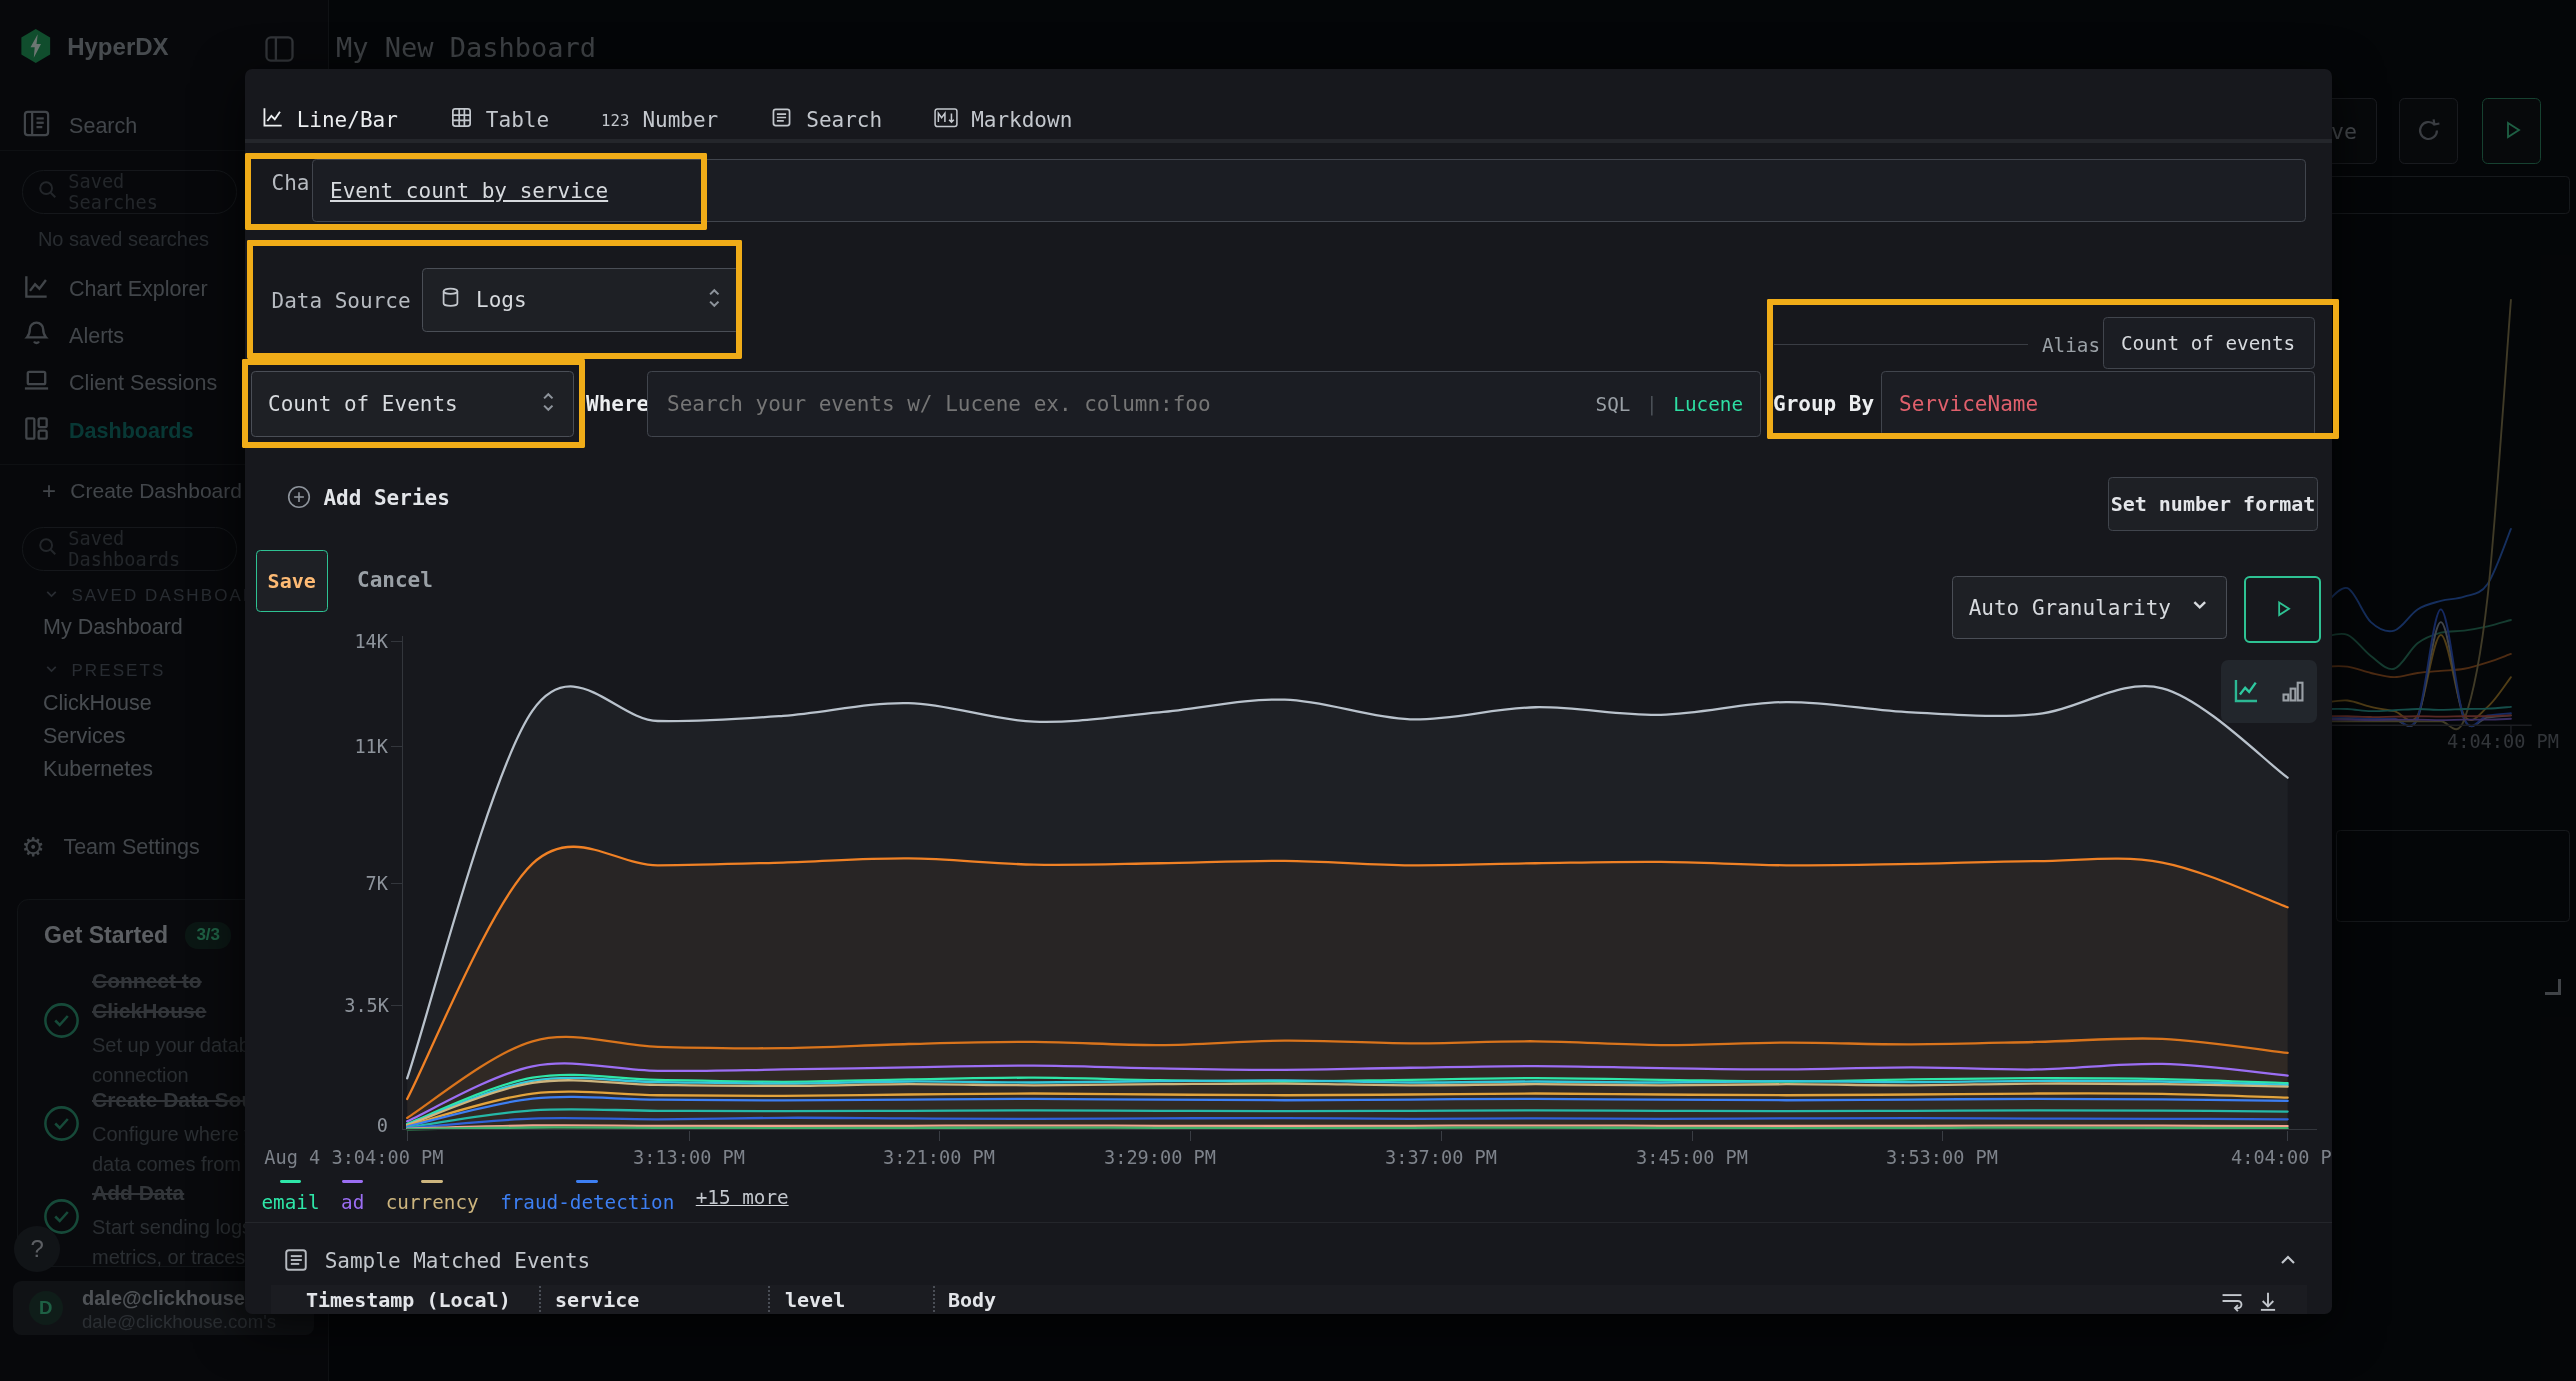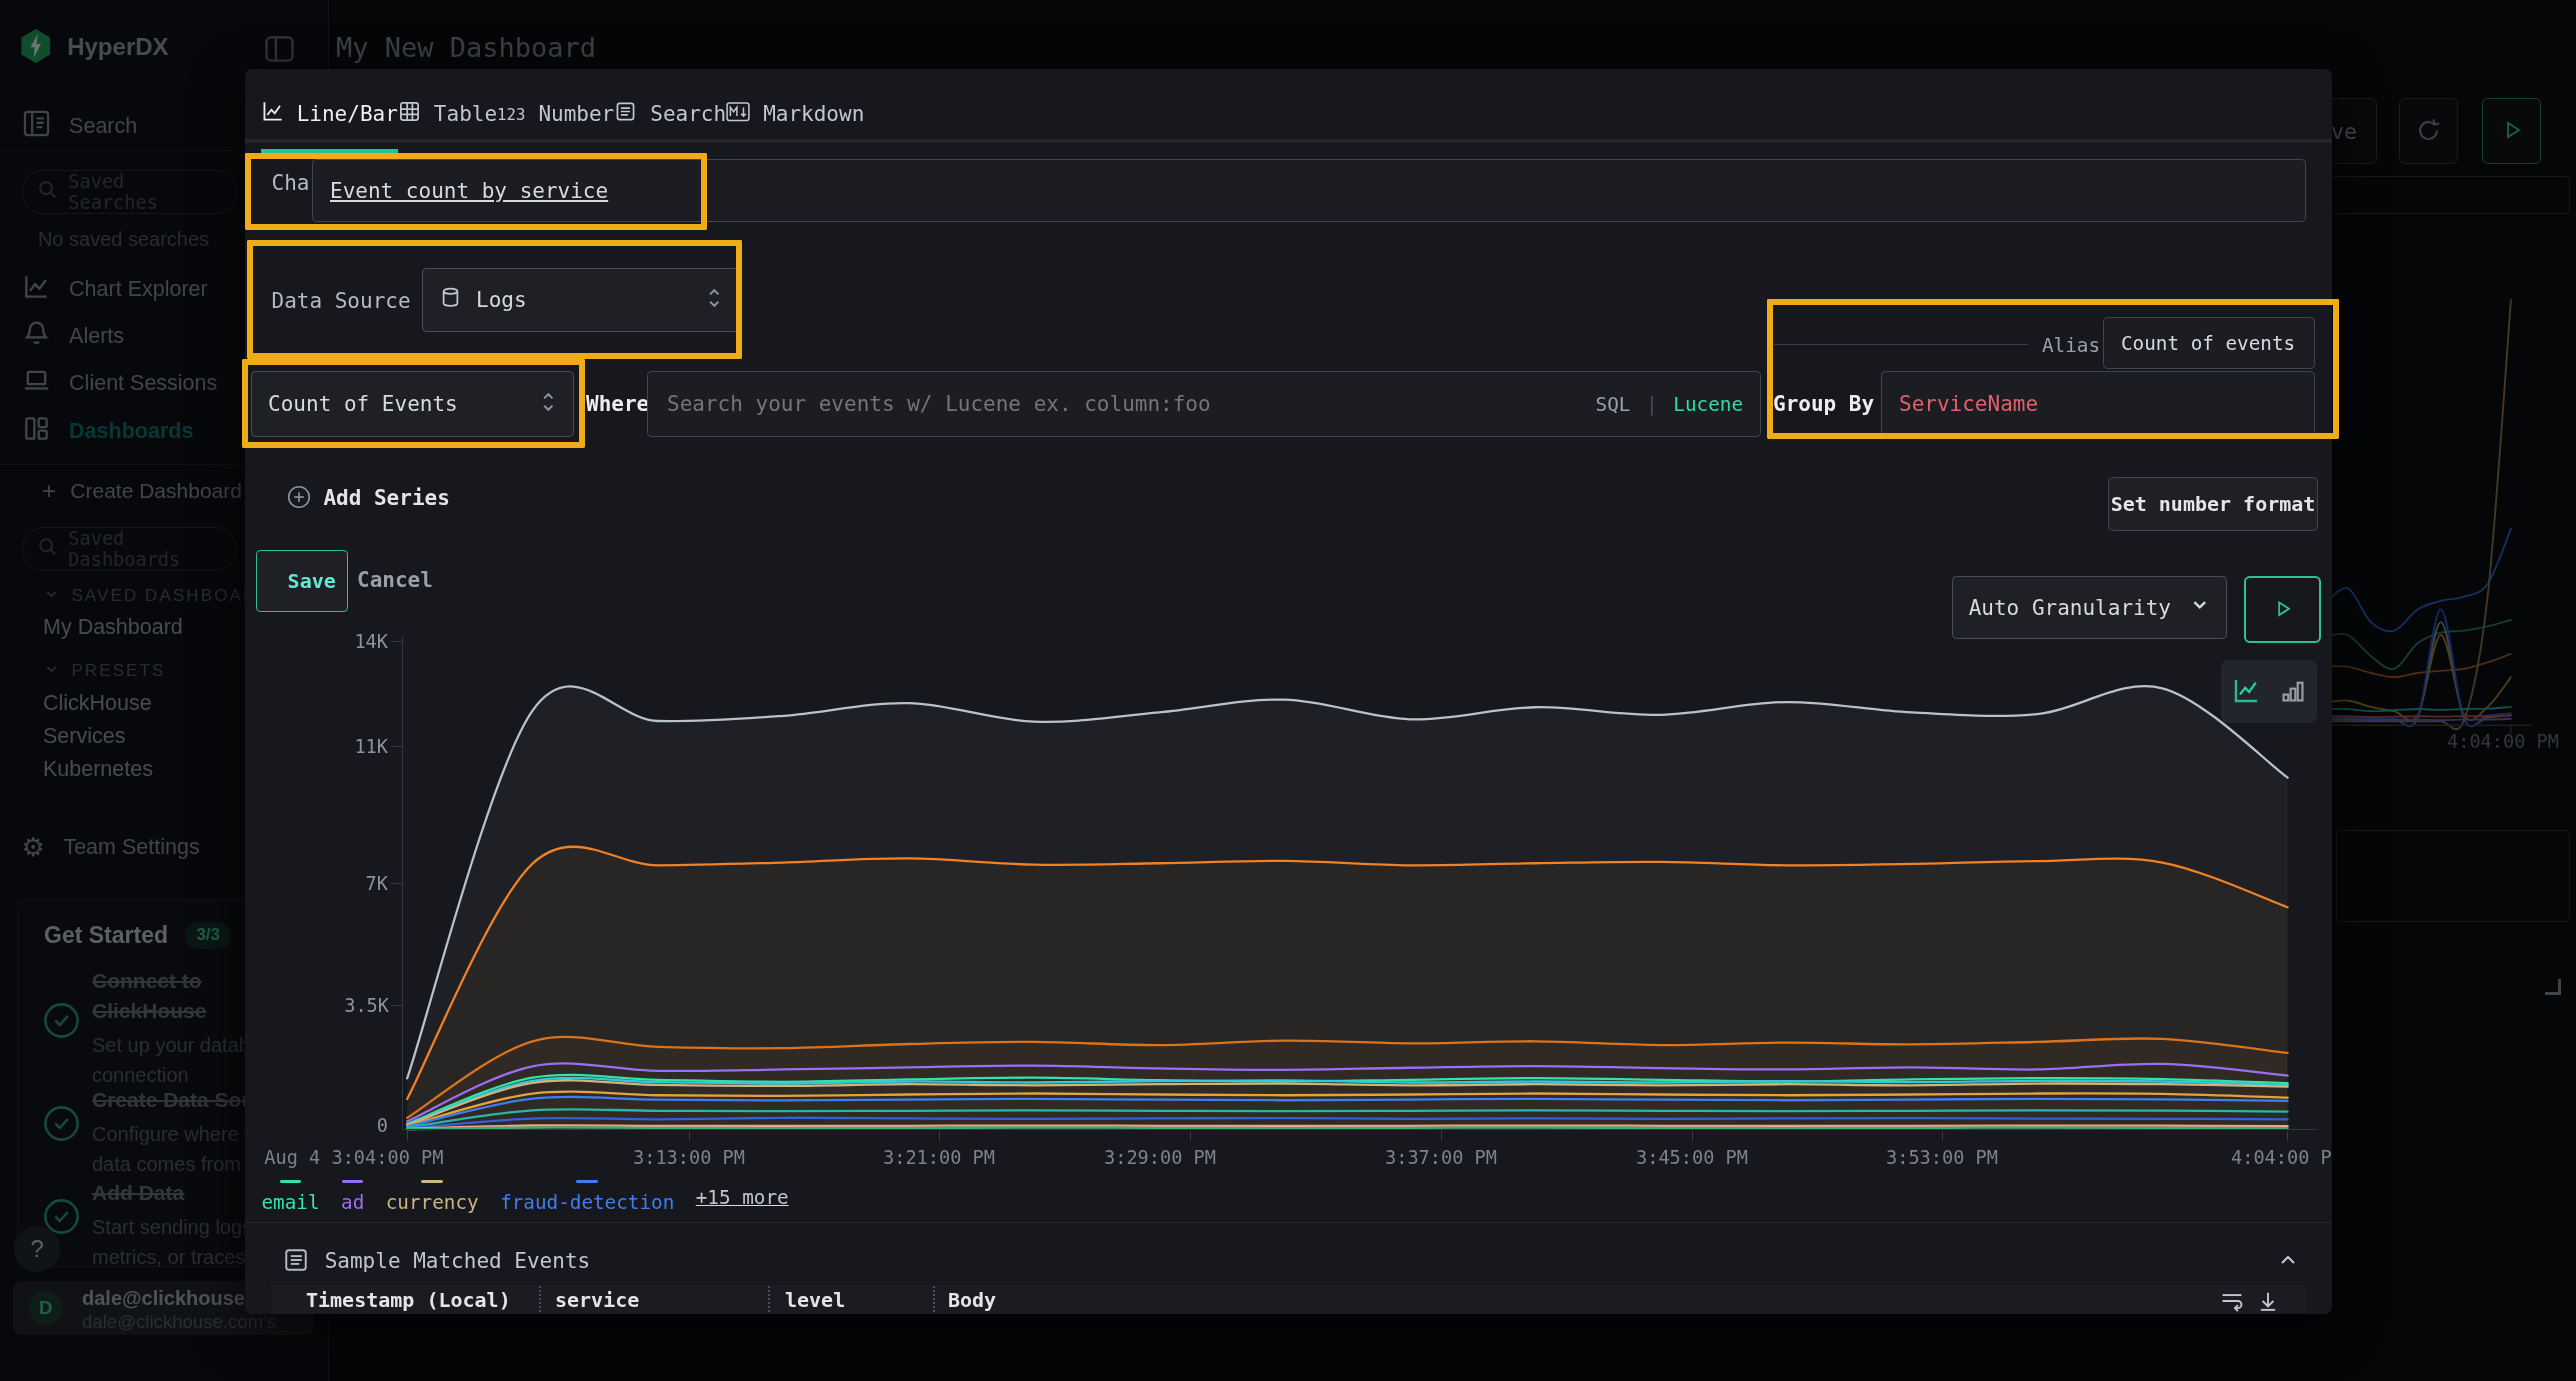--- a/index.html
+++ b/index.html
@@ -232,21 +232,21 @@
     <line x1="271" y1="664" x2="271" y2="676" stroke="#3a3d44" stroke-width="2"></line>
   </svg>
 <div class="abs mono" style="left:2417px;top:731px;width:172px;text-align:center;font-size:18.6px;color:#6a7077;">4:04:00 PM</div>
 <div class="abs" style="left:2545px;top:979px;width:13px;height:13px;border-right:3.6px solid #8a8f96;border-bottom:3.6px solid #8a8f96;"></div>
 <div class="abs" style="left:2336px;top:830px;width:232px;height:90px;border:1.4px solid #2e3136;border-radius:4.3px;"></div>
 
 <div id="dim" class="abs"></div>
 
 <div id="modal" class="abs">
 
-  <div class="abs" style="left:15.7px;top:10px;display:flex;">
+  <div class="abs" style="left:15.7px;top:16px;display:flex;gap:52px;">
     <div class="tab active" style="border-bottom:4.3px solid #1fc698;">
       <span><svg width="23" height="23" viewBox="0 0 20 20" fill="none" stroke="#eceef0" stroke-width="1.6">
             <path d="M3 2 V17 H18"></path>
             <polyline points="5.5,13 9,8.5 12,11.5 16.5,5"></polyline>
           </svg></span>
       <span>Line/Bar</span>
     </div>
     <div class="tab">
       <span><svg width="23" height="23" viewBox="0 0 20 20" fill="none" stroke="#c3c7cd" stroke-width="1.5">
             <rect x="2.5" y="2.5" width="15" height="15" rx="2"></rect>
@@ -328,21 +328,21 @@
   <div class="abs" style="left:41px;top:415px;display:flex;align-items:center;gap:11.4px;">
     <span><svg width="26" height="26" viewBox="0 0 24 24" fill="none" stroke="#8d939b" stroke-width="1.5">
           <circle cx="12" cy="12" r="9.5"></circle>
           <line x1="12" y1="7.5" x2="12" y2="16.5"></line>
           <line x1="7.5" y1="12" x2="16.5" y2="12"></line>
         </svg></span>
     <span class="mono" style="font-size:21px;font-weight:bold;color:#e3e5e9;">Add Series</span>
   </div>
   <div class="abs btn-ghost" style="left:1863px;top:408px;width:208px;height:52px;">Set number format</div>
 
-  <div class="abs btn-ghost" style="left:10.7px;top:481px;width:70px;height:60px;border-color:#2ec293;color:#5eead4;padding-left:20px;">Save</div>
+  <div class="abs btn-ghost" style="left:10.7px;top:481px;width:70px;height:60px;border-color:#2ec293;color:#fdba74;">Save</div>
   <div class="abs mono" style="left:112px;top:499px;font-size:21px;font-weight:bold;color:#9aa0a6;">Cancel</div>
   <div class="abs select" style="left:1707px;top:507px;width:275px;height:63px;">
     <span>Auto Granularity</span>
     <span style="margin-left:auto;"><svg width="21.5" height="21.5" viewBox="0 0 20 20" fill="none" stroke="#d7dade" stroke-width="2.2">
           <polyline points="5,7.5 10,12.5 15,7.5"></polyline>
         </svg></span>
   </div>
   <div class="abs" style="left:1999px;top:507px;width:73px;height:63px;border:2.1px solid #2ec293;border-radius:5.7px;display:flex;align-items:center;justify-content:center;">
     <span><svg width="21.5" height="21.5" viewBox="0 0 24 24" fill="none" stroke="#2ec293" stroke-width="2">
           <polygon points="8,5 19,12 8,19"></polygon>

